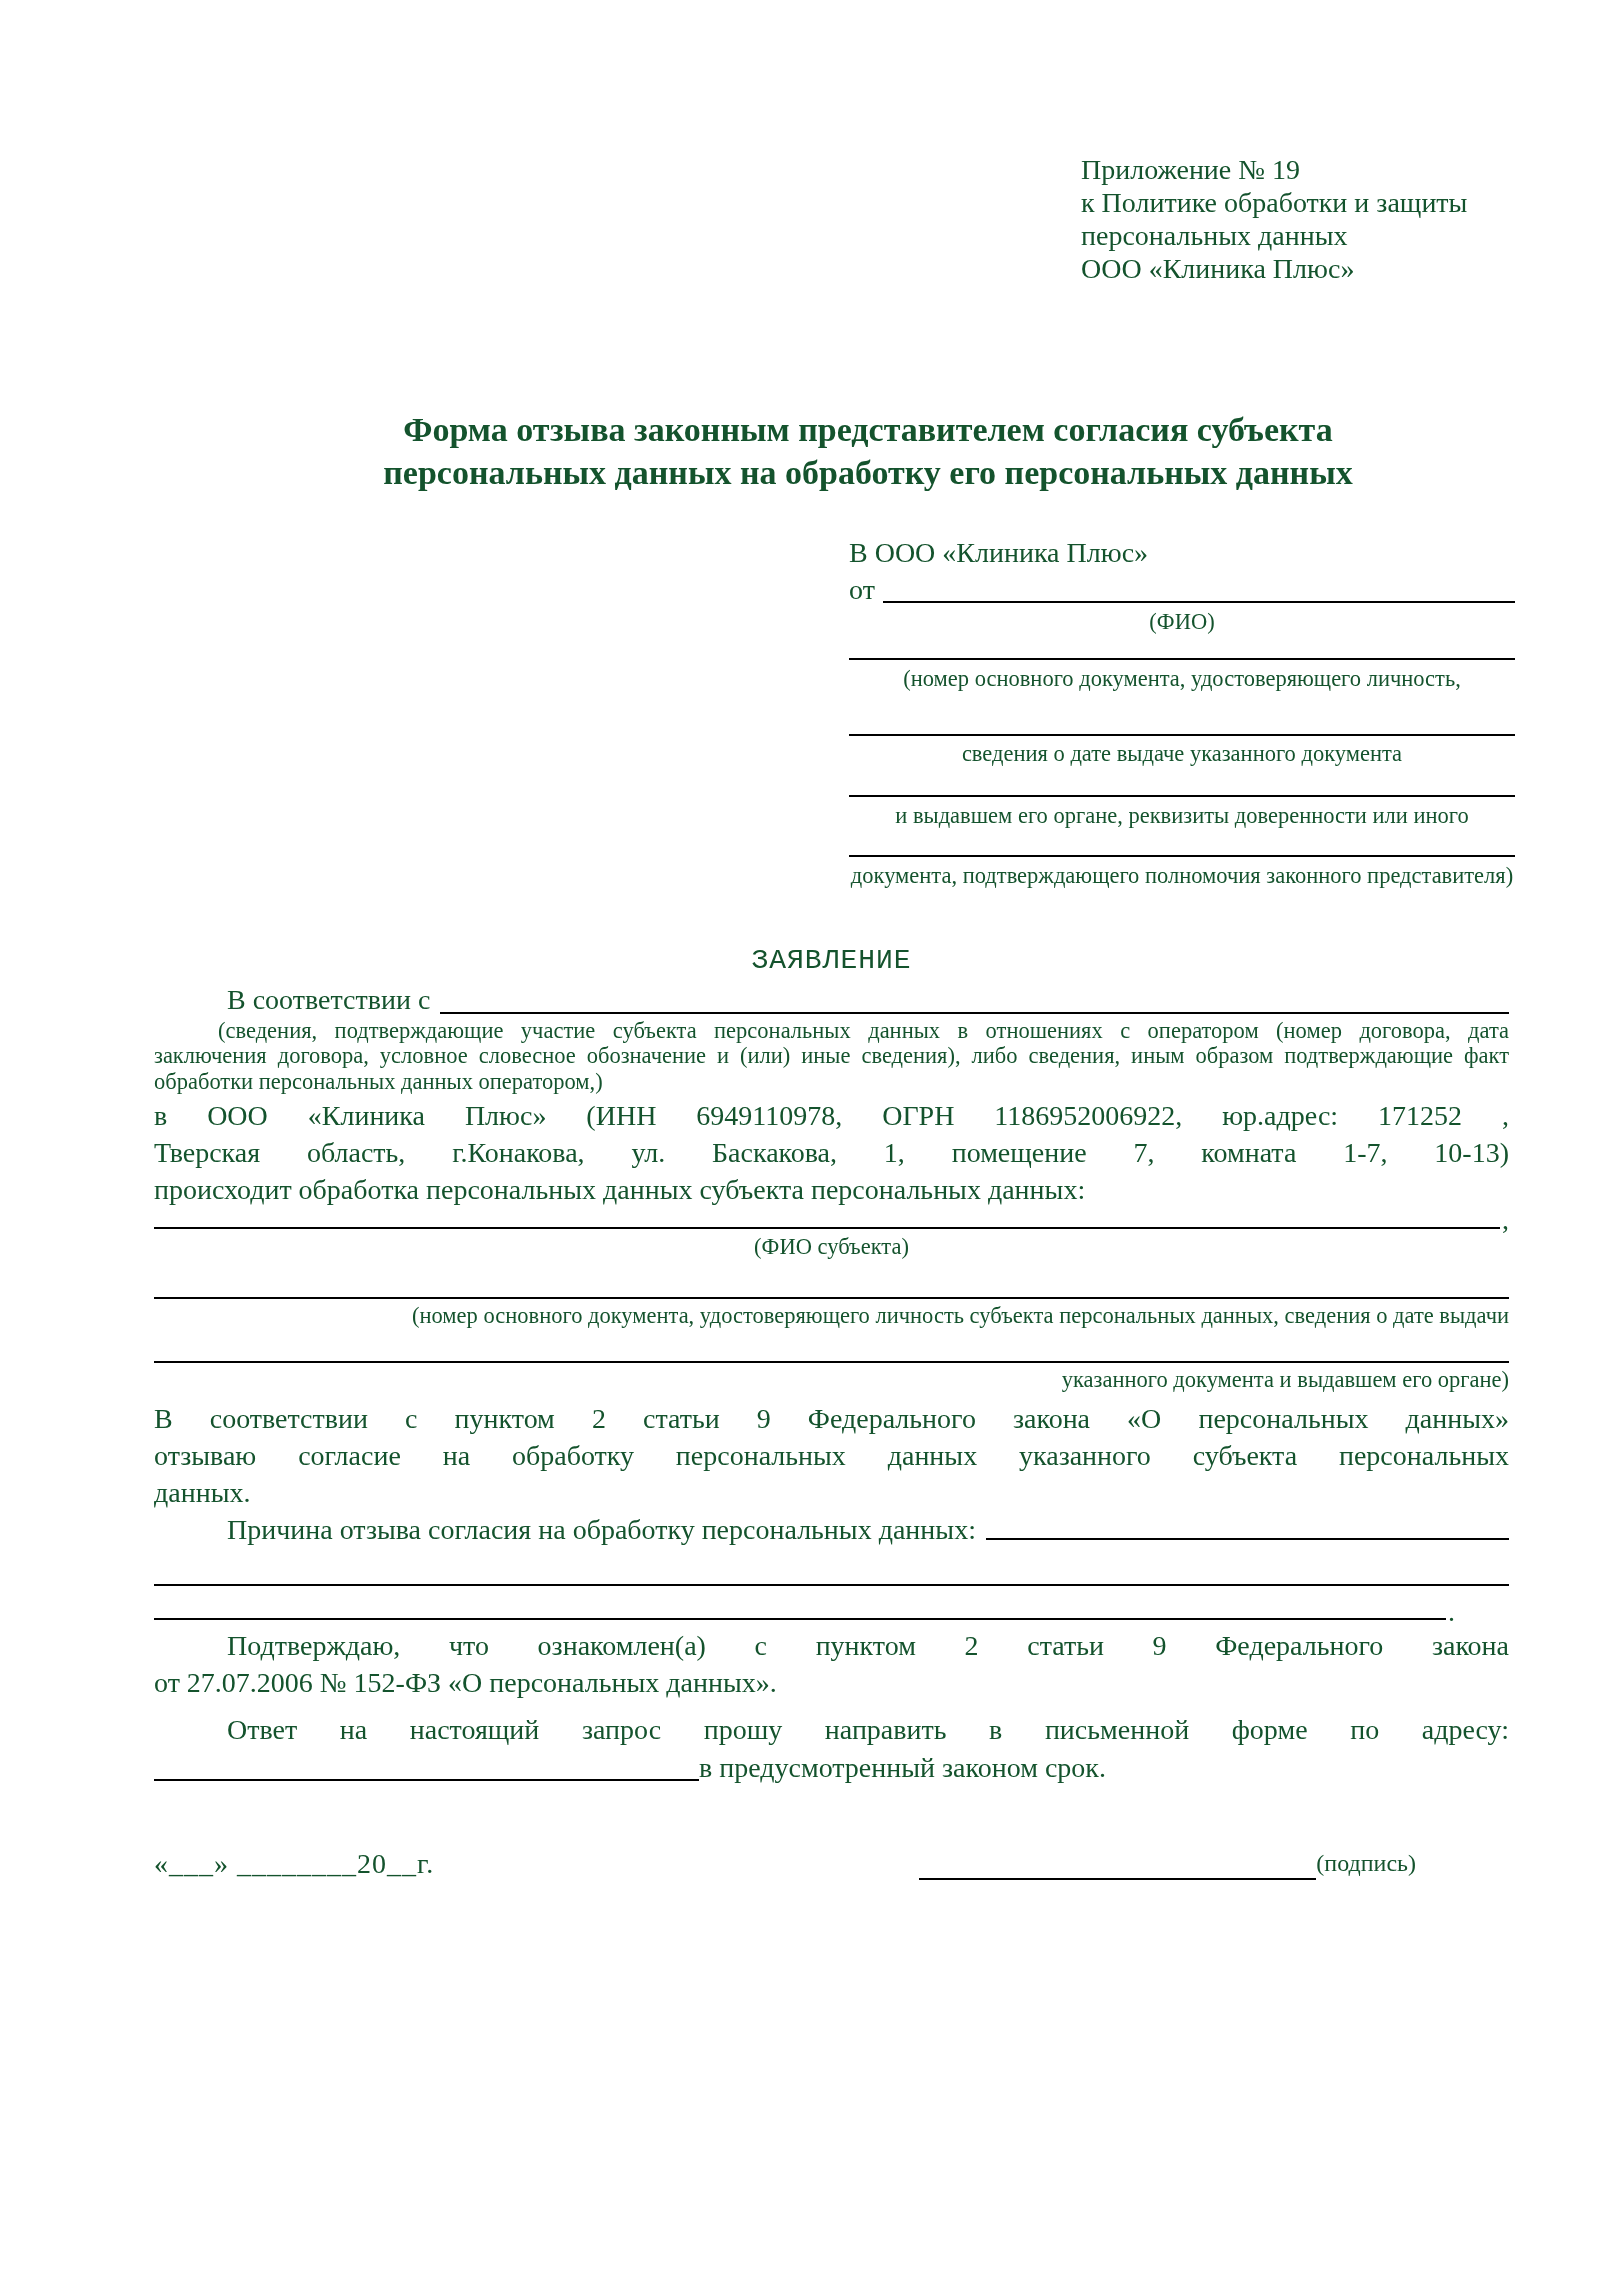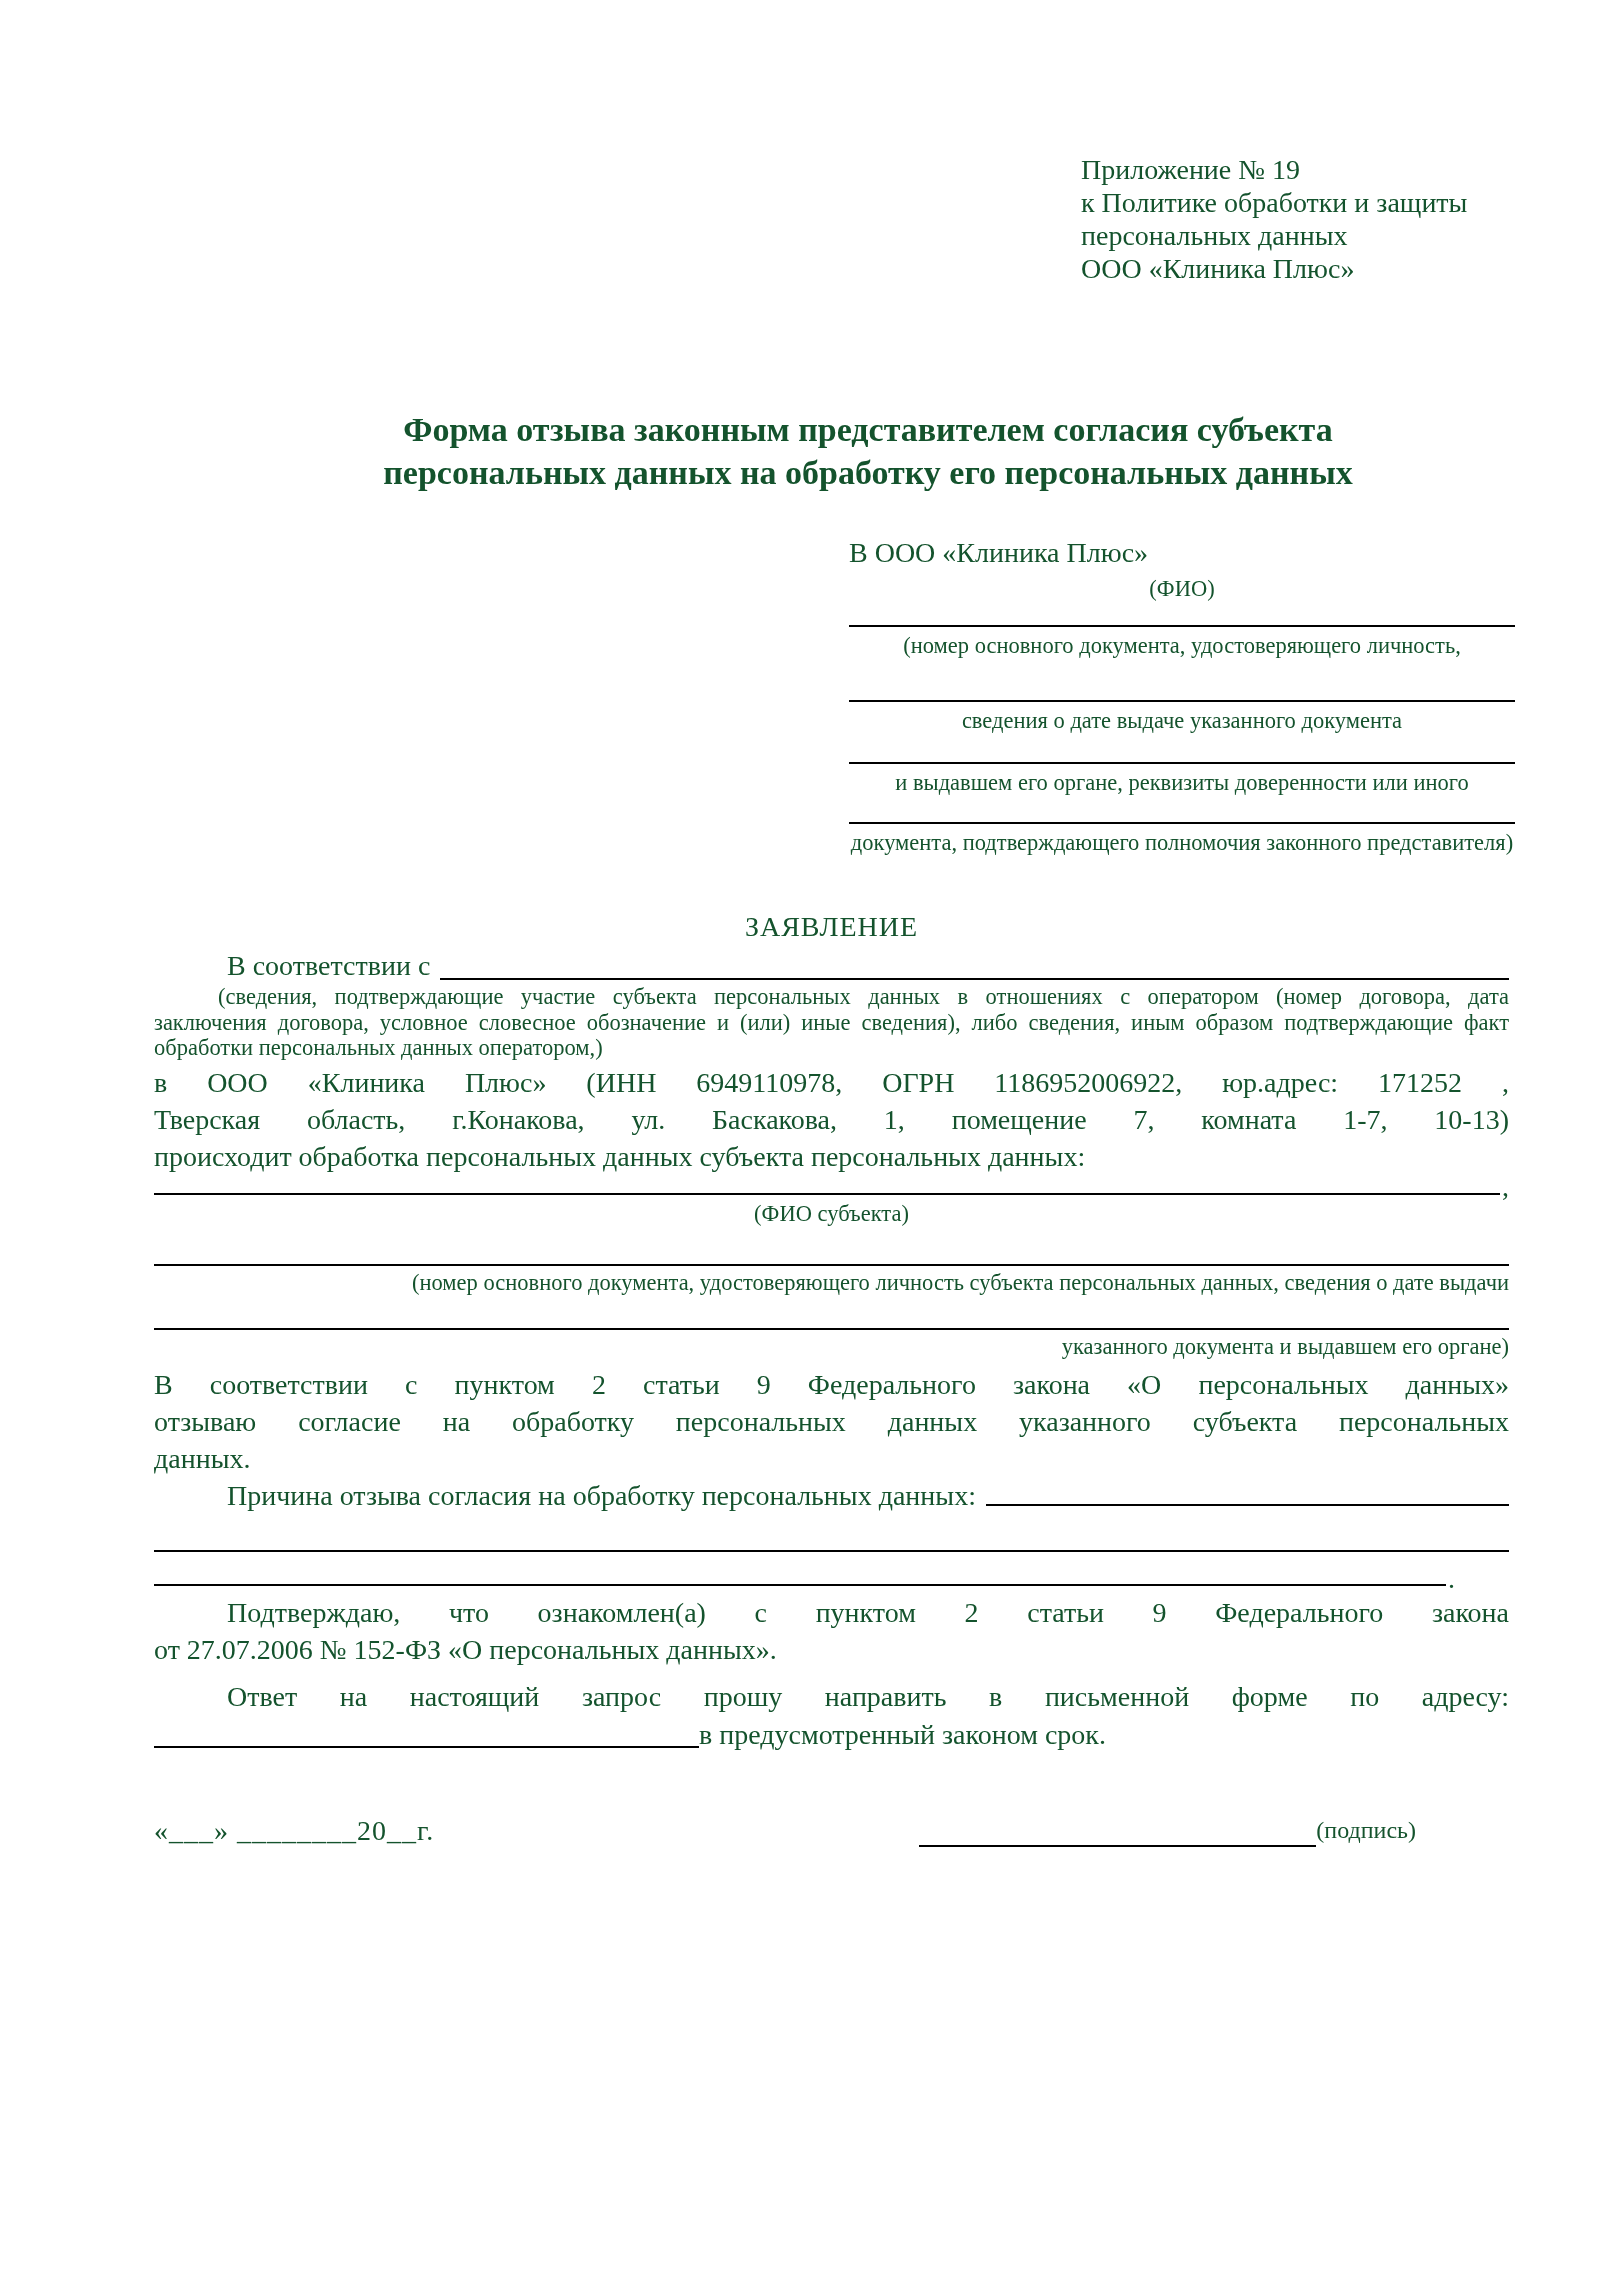--- a/index.html
+++ b/index.html
@@ -22,21 +22,21 @@
   .addressee { margin-left:695px; width:666px; margin-top:41px; }
   .addr-org { font-size:28px; line-height:35px; }
   .addr-from { display:flex; margin-top:5.9px; height:27.4px; font-size:28px; line-height:27.4px; }
   .addr-from .fill { flex:1; border-bottom:2.9px solid #000; margin-left:7.8px; }
   .addr-cap { font-size:22.5px; line-height:25.5px; text-align:center; padding-top:5.9px; }
   .addr-cap.nowrap { white-space:nowrap; }
   .write { border-bottom:2.9px solid #000; }
   .w1 { height:25.5px; } .w2 { height:44px; } .w3 { height:30px; } .w4 { height:29px; }
 
   
-  .heading { margin-top:54px; text-align:center; font-size:28px; line-height:35px; letter-spacing:1px; }
+  .heading { margin-top:54px; text-align:center; font-size:28px; line-height:35px; letter-spacing:1px;font-family:Liberation Mono, monospace; }
   .flex-row { display:flex; }
   .intro { margin-top:6.9px; height:29px; line-height:29px; }
   .intro .label { padding-left:73px; white-space:nowrap; }
   .intro .fill { flex:1; border-bottom:2.9px solid #000; margin-left:9.8px; }
 
   .fineprint { margin-top:3.9px; font-size:22.5px; line-height:25.5px; }
   .fineprint .indent1 { padding-left:64px; }
   .jline { text-align:justify; text-align-last:justify; }
 
   .para { font-size:28px; line-height:37px; }
@@ -85,20 +85,24 @@
       <div>ООО «Клиника Плюс»</div>
     </div>
 
     <div class="title">
       <div>Форма отзыва законным представителем согласия субъекта</div>
       <div>персональных данных на обработку его персональных данных</div>
     </div>
 
     <div class="addressee">
       <div class="addr-org">В ООО «Клиника Плюс»</div>
+      <div class="addr-from">
+        <span class="label">от</span>
+        <span class="fill"></span>
+      </div>
       <div class="addr-cap">(ФИО)</div>
 
       <div class="write w1"></div>
       <div class="addr-cap">(номер основного документа, удостоверяющего личность,</div>
 
       <div class="write w2"></div>
       <div class="addr-cap">сведения о дате выдаче указанного документа</div>
 
       <div class="write w3"></div>
       <div class="addr-cap">и выдавшем его органе, реквизиты доверенности или иного</div>

